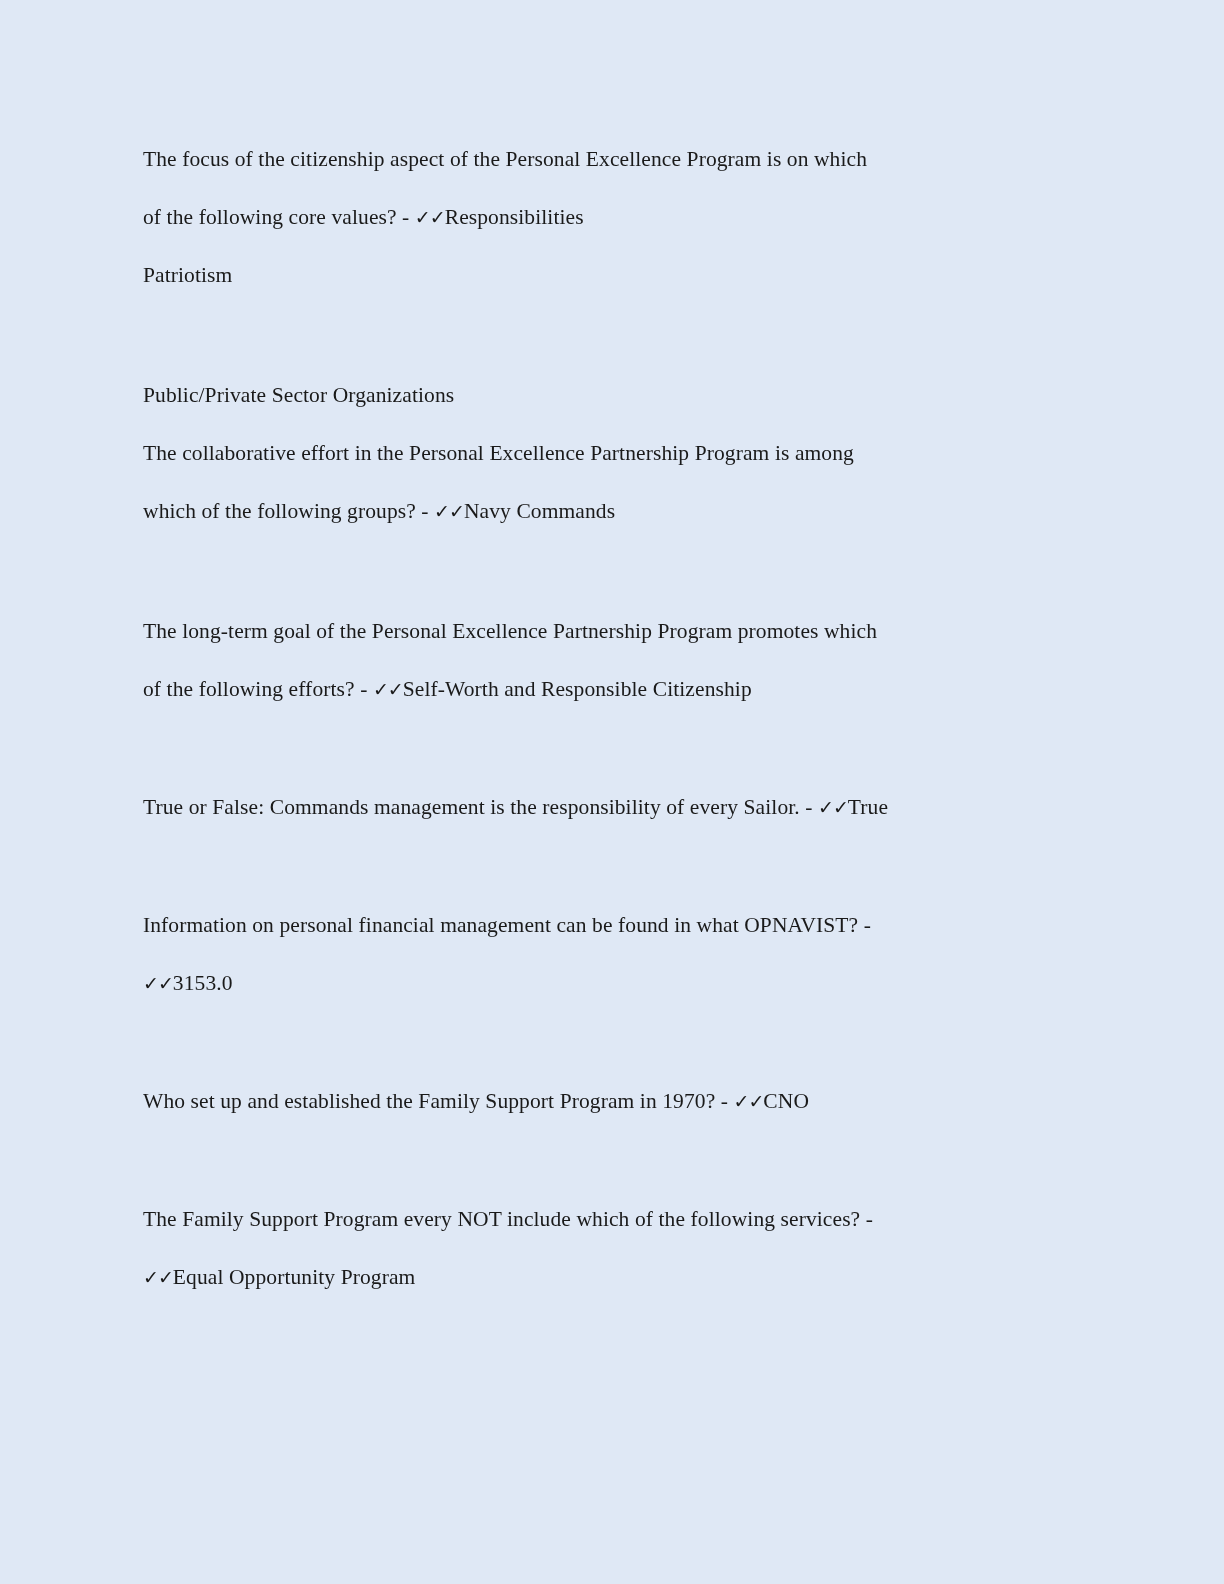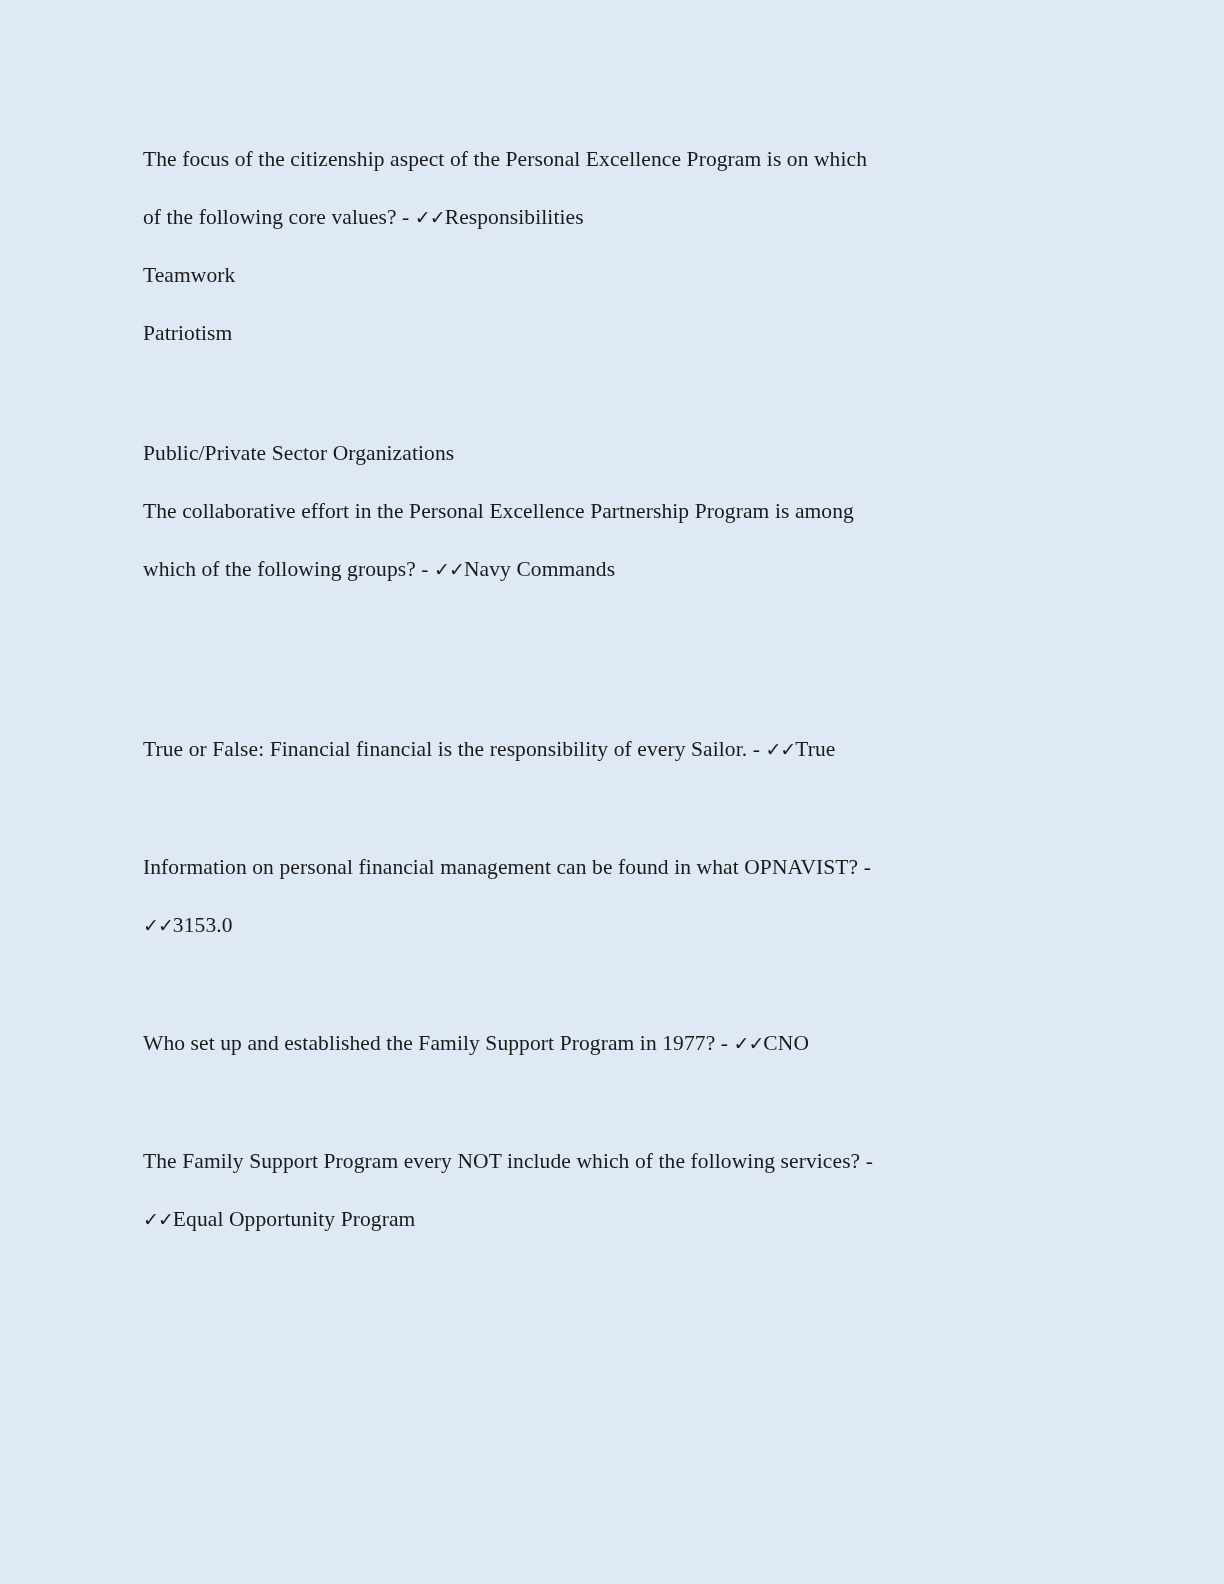--- a/index.html
+++ b/index.html
@@ -39,45 +39,47 @@
   .spacer-md { height: 62px; }
   .spacer-lg { height: 60px; }
 </style>
 </head>
 <body>
 
 <div class="page">
 
   <div class="qa-block">
     <div class="line"><span>The focus of the citizenship aspect of the Personal Excellence Program is on which of the following core values? - </span><span class="check">✓✓</span><span>Responsibilities</span></div>
-    <div class="line">Teamwork</div>
     <div class="line">Patriotism</div>
   </div>
   <div class="spacer-md"></div>
 
   <div class="qa-block">
     <div class="line">Public/Private Sector Organizations</div>
     <div class="line"><span>The collaborative effort in the Personal Excellence Partnership Program is among which of the following groups? - </span><span class="check">✓✓</span><span>Navy Commands</span></div>
   </div>
   <div class="spacer-md"></div>
 
+  <div class="qa-block">
+    <div class="line"><span>The long-term goal of the Personal Excellence Partnership Program promotes which of the following efforts? - </span><span class="check">✓✓</span><span>Self-Worth and Responsible Citizenship</span></div>
+  </div>
   <div class="spacer-lg"></div>
 
   <div class="qa-block">
-    <div class="line"><span>True or False: Financial financial is the responsibility of every Sailor. - </span><span class="check">✓✓</span><span>True</span></div>
+    <div class="line"><span>True or False: Commands management is the responsibility of every Sailor. - </span><span class="check">✓✓</span><span>True</span></div>
   </div>
   <div class="spacer-lg"></div>
 
   <div class="qa-block">
     <div class="line"><span>Information on personal financial management can be found in what OPNAVIST? - </span><span class="check">✓✓</span><span>3153.0</span></div>
   </div>
   <div class="spacer-lg"></div>
 
   <div class="qa-block">
-    <div class="line"><span>Who set up and established the Family Support Program in 1977? - </span><span class="check">✓✓</span><span>CNO</span></div>
+    <div class="line"><span>Who set up and established the Family Support Program in 1970? - </span><span class="check">✓✓</span><span>CNO</span></div>
   </div>
   <div class="spacer-lg"></div>
 
   <div class="qa-block">
     <div class="line"><span>The Family Support Program every NOT include which of the following services? - </span><span class="check">✓✓</span><span>Equal Opportunity Program</span></div>
   </div>
 
 </div>
 
 </body></html>

